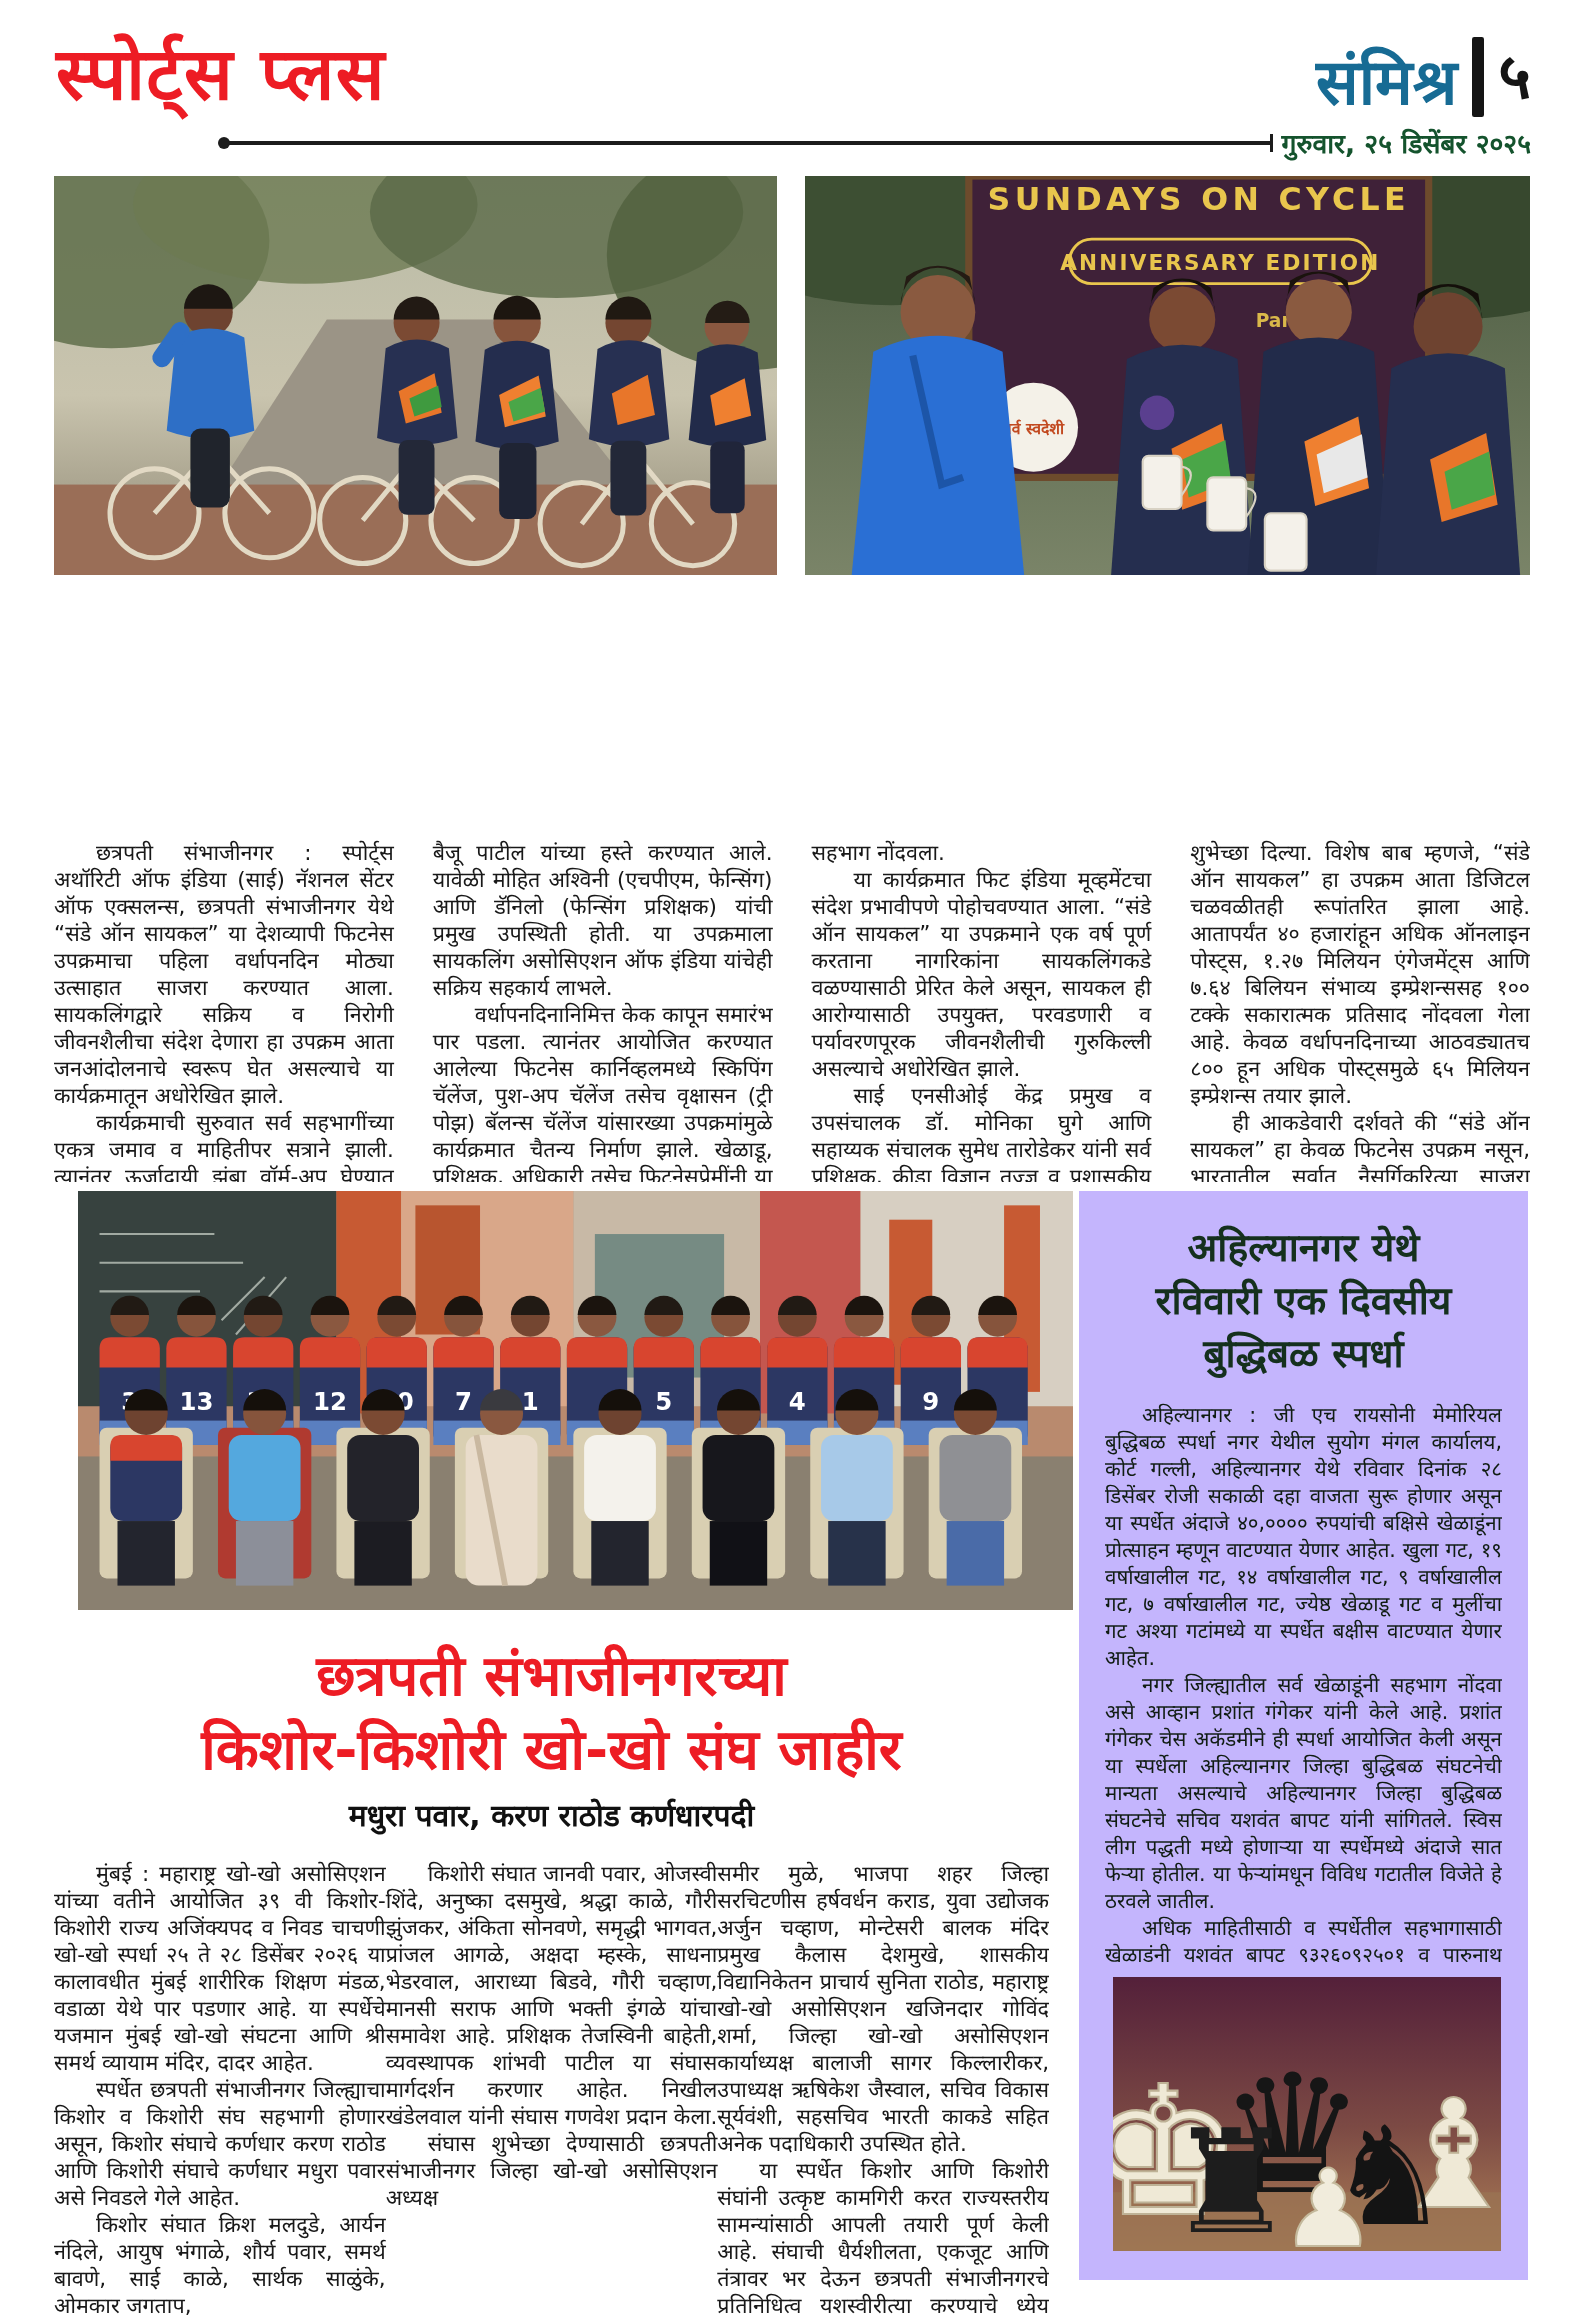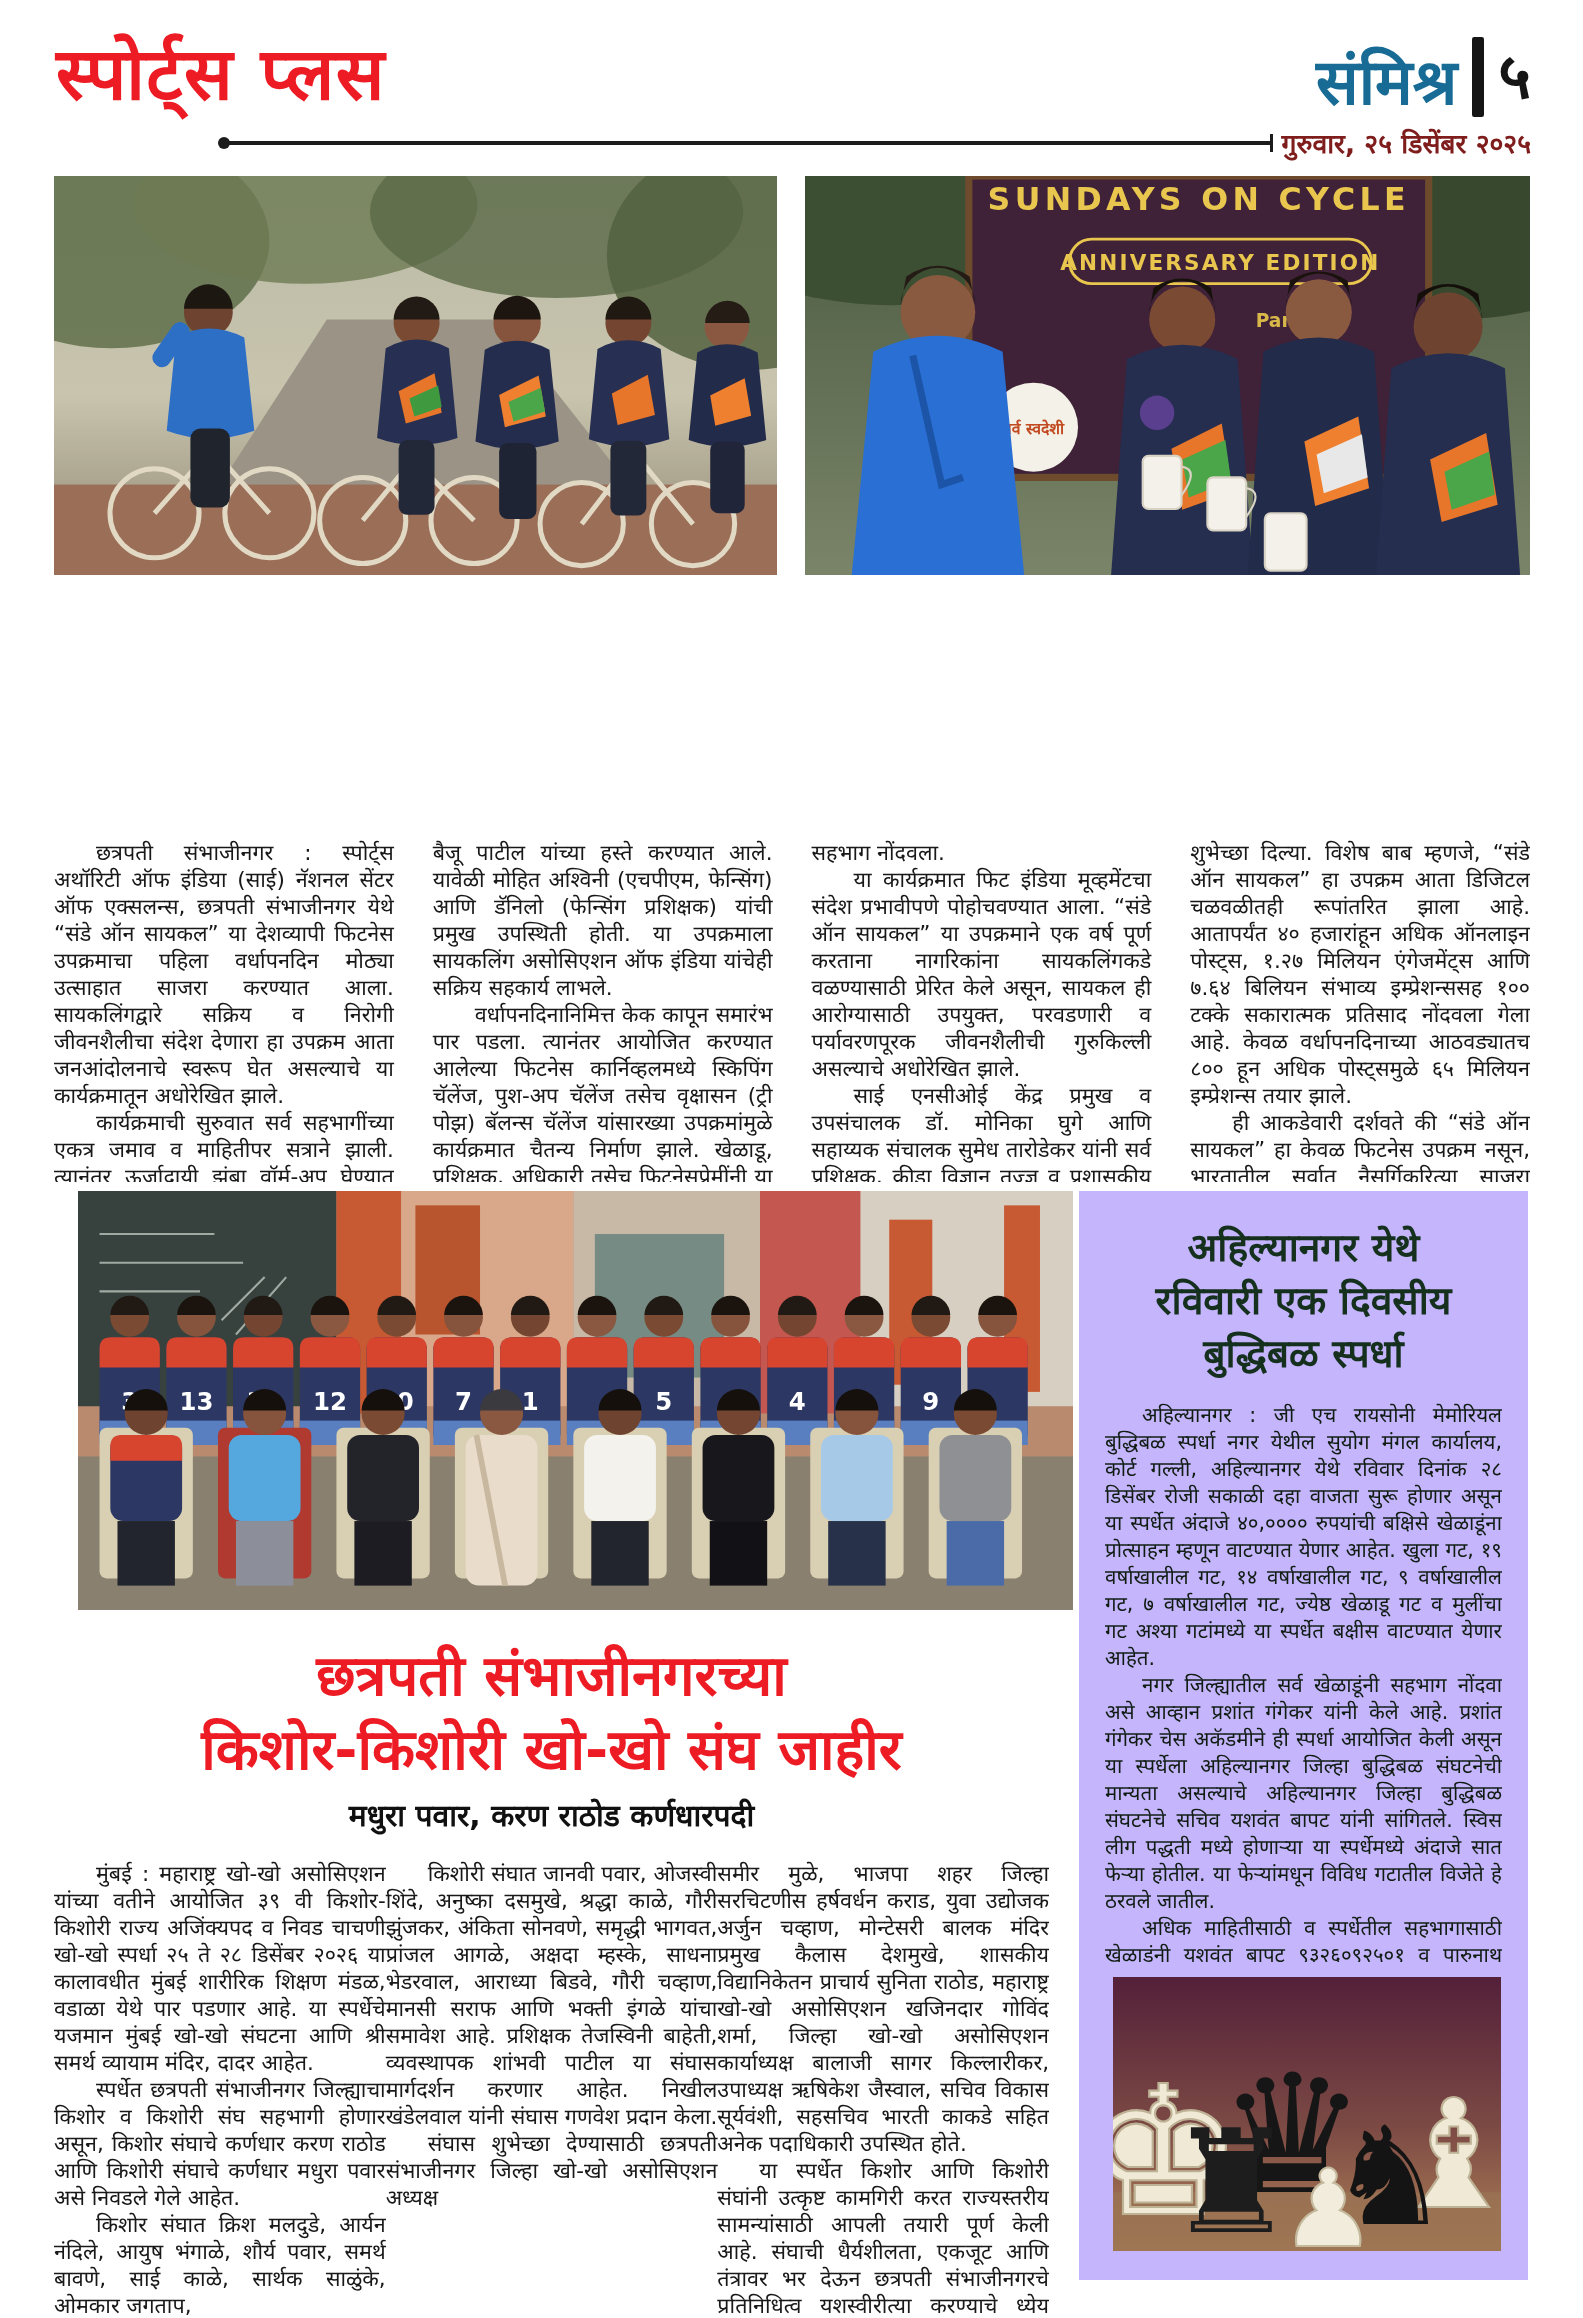--- a/index.html
+++ b/index.html
@@ -10,21 +10,21 @@
   .masthead-logo{position:absolute;left:56px;top:20px;font-size:72px;line-height:108px;
                  font-weight:800;color:#ed1c24;letter-spacing:1.4px;white-space:nowrap;}
   .masthead-rule{position:absolute;left:228px;top:141px;width:1043px;height:3.6px;background:#1c1c1c;}
   .rule-dot{position:absolute;left:-10px;top:-4.3px;width:12.2px;height:12.2px;border-radius:50%;background:#1c1c1c;}
   .rule-tick{position:absolute;right:-2.2px;top:-7.2px;width:3.6px;height:18px;background:#1c1c1c;}
   .masthead-right{position:absolute;right:52px;top:29px;text-align:right;}
   .section-row{display:flex;align-items:center;justify-content:flex-end;gap:14.4px;}
   .section-name{font-size:63px;font-weight:800;color:#176b94;line-height:83px;white-space:nowrap;margin-top:12px;}
   .section-divider{width:12.2px;height:80px;background:#151515;border-radius:2.2px;}
   .page-number{font-size:63px;font-weight:800;color:#151515;line-height:83px;}
-  .masthead-date{font-size:26.6px;font-weight:700;color:#7f1d1d;margin-top:1.4px;white-space:nowrap;}
+  .masthead-date{font-size:26.6px;font-weight:700;color:#14532d;margin-top:1.4px;white-space:nowrap;}
 
   
   .photo{position:absolute;top:176px;height:399px;overflow:hidden;background:#888;}
   .photo svg{display:block;width:100%;height:100%;}
   .photo-left{left:54px;width:723px;}
   .photo-right{left:805px;width:725px;}
   svg text{font-family:"DejaVu Sans","Liberation Sans",sans-serif;}
 
   
   .main-headline{position:absolute;left:0;top:583px;width:100%;text-align:center;

